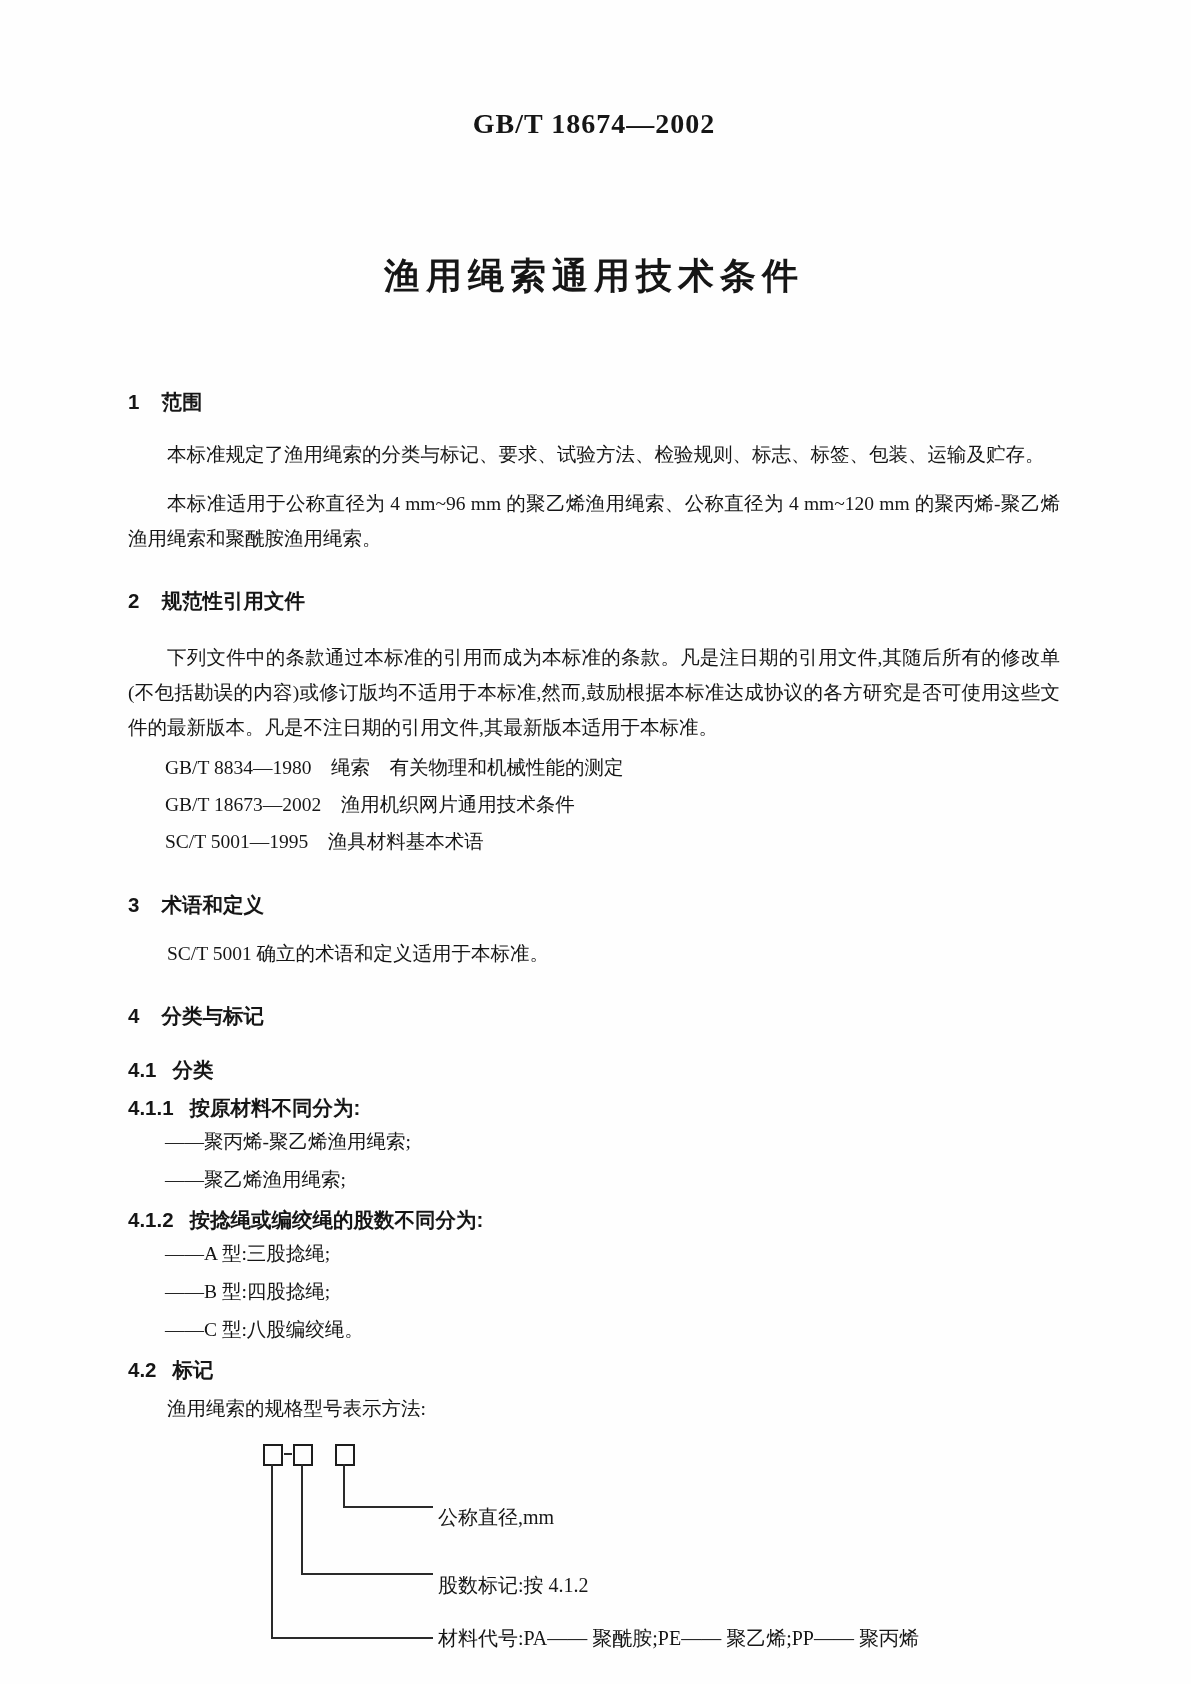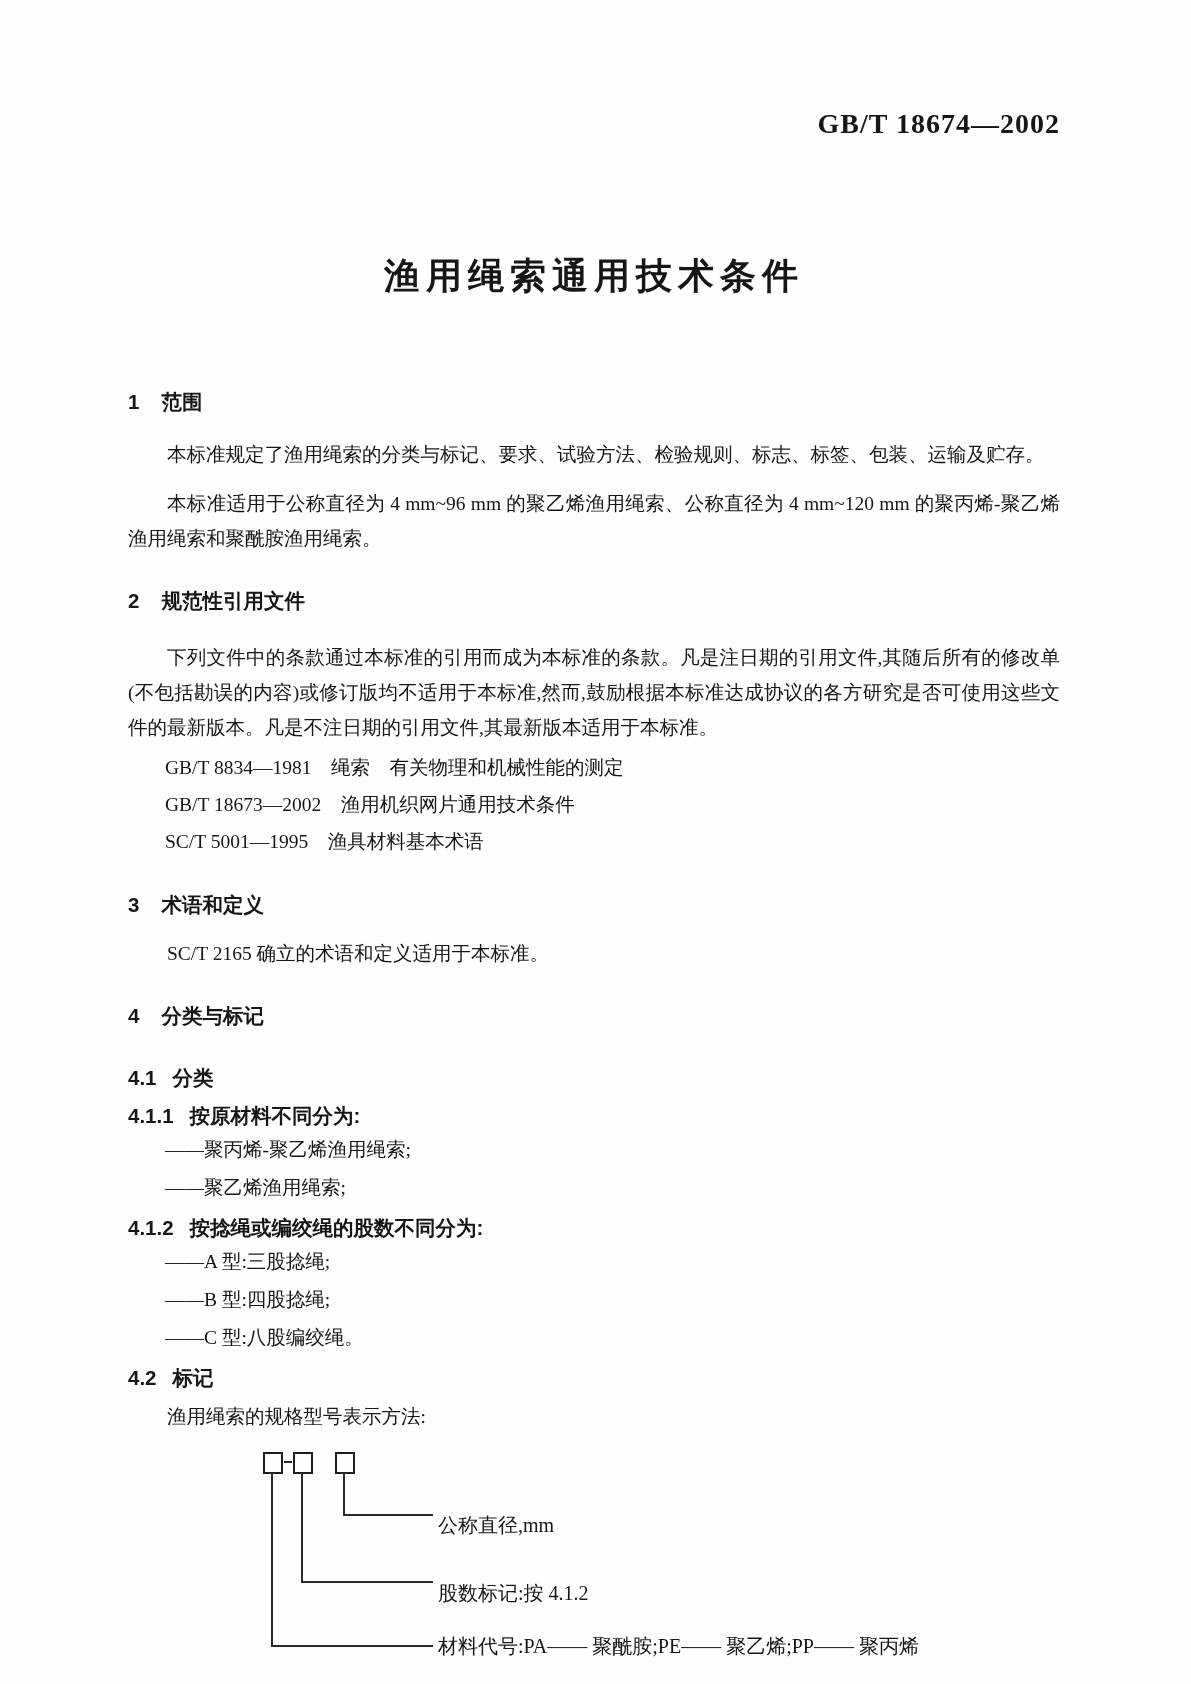--- a/index.html
+++ b/index.html
@@ -8,21 +8,21 @@
     width:1191px;height:1684px;
     margin:0 auto;
     background:#fefefe;
     color:#161616;
     overflow:hidden;
     font-family:"Liberation Serif", serif;
   }
   .content{padding:0 131px 0 128px;}
   .doc-number{
     padding-top:108px;
-    text-align:right;
+    text-align:center;
     font-family:"Liberation Serif", serif;
     font-weight:bold;
     font-size:28px;
     letter-spacing:1px;
   }
   .doc-title{
     margin-top:112px;
     text-align:center;
     font-family:Liberation Mono, monospace;
     font-weight:bold;
@@ -32,21 +32,21 @@
   .sec-h{
     font-family:"Liberation Sans", sans-serif;
     font-weight:bold;
     font-size:20.5px;
     line-height:30px;
   }
   .sec-h .num{margin-right:22px;}
   .sec-h.sub .num{margin-right:16px;}
   .h-top-lg{margin-top:86px;}
   .h-top{margin-top:30px;}
-  .h-top-sm{margin-top:32px;}
+  .h-top-sm{margin-top:24px;}
   .para{
     font-size:19.5px;
     line-height:35px;
     text-align:justify;
     text-indent:2em;
     margin:14px 0 0 0;
   }
   .ref-line{
     font-size:19.5px;
     line-height:37px;
@@ -93,29 +93,29 @@
       <span class="num">1</span><span>范围</span>
     </div>
     <p class="para" style="margin-top:20px;">本标准规定了渔用绳索的分类与标记、要求、试验方法、检验规则、标志、标签、包装、运输及贮存。</p>
     <p class="para">本标准适用于公称直径为 4 mm~96 mm 的聚乙烯渔用绳索、公称直径为 4 mm~120 mm 的聚丙烯-聚乙烯渔用绳索和聚酰胺渔用绳索。</p>
 
     <div class="sec-h h-top">
       <span class="num">2</span><span>规范性引用文件</span>
     </div>
     <p class="para" style="margin-top:24px;">下列文件中的条款通过本标准的引用而成为本标准的条款。凡是注日期的引用文件,其随后所有的修改单(不包括勘误的内容)或修订版均不适用于本标准,然而,鼓励根据本标准达成协议的各方研究是否可使用这些文件的最新版本。凡是不注日期的引用文件,其最新版本适用于本标准。</p>
     <div class="refs">
-      <div class="ref-line">GB/T 8834—1981　绳索　有关物理和机械性能的测定</div>
+      <div class="ref-line">GB/T 8834—1980　绳索　有关物理和机械性能的测定</div>
       <div class="ref-line">GB/T 18673—2002　渔用机织网片通用技术条件</div>
       <div class="ref-line">SC/T 5001—1995　渔具材料基本术语</div>
     </div>
 
     <div class="sec-h h-top">
       <span class="num">3</span><span>术语和定义</span>
     </div>
-    <p class="para" style="margin-top:16px;">SC/T 2165 确立的术语和定义适用于本标准。</p>
+    <p class="para" style="margin-top:16px;">SC/T 5001 确立的术语和定义适用于本标准。</p>
 
     <div class="sec-h h-top">
       <span class="num">4</span><span>分类与标记</span>
     </div>
 
     <div class="sec-h sub h-top-sm">
       <span class="num">4.1</span><span>分类</span>
     </div>
 
     <div class="sec-h sub" style="margin-top:8px;">

